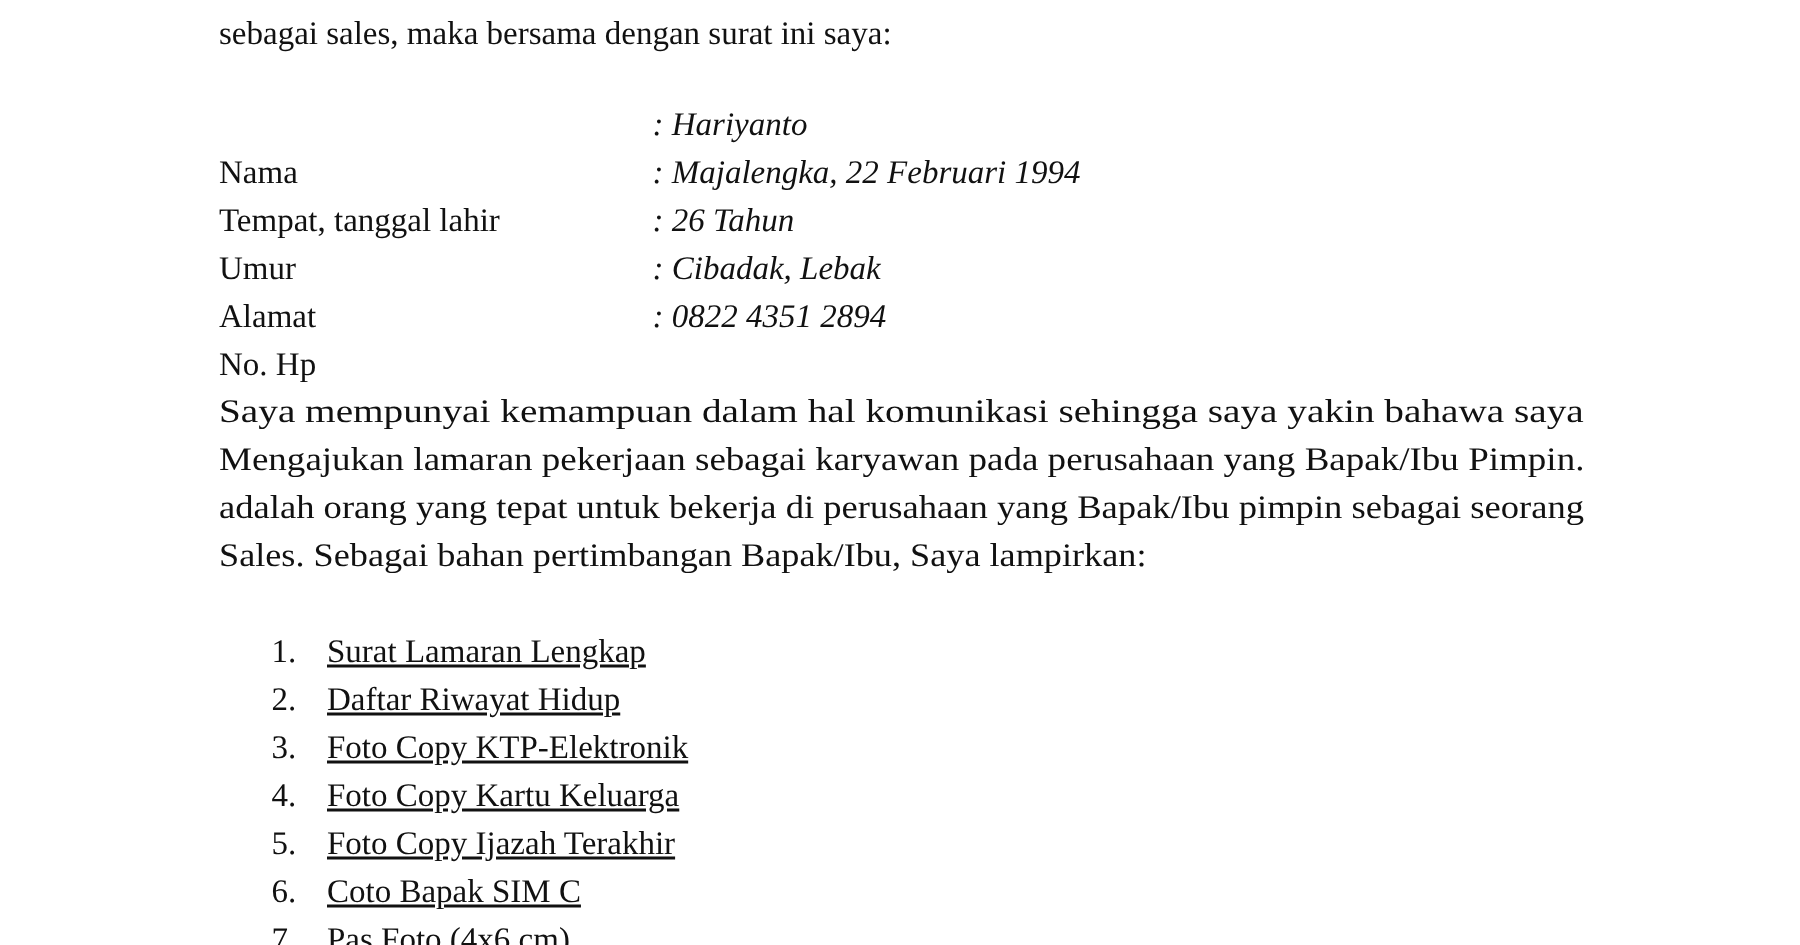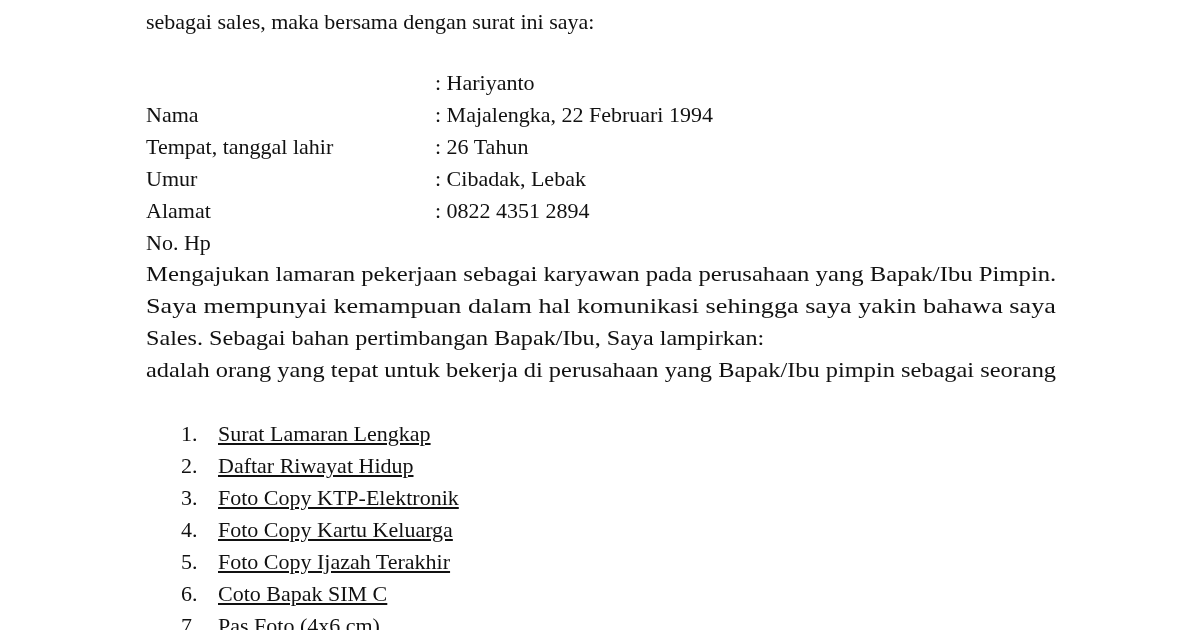--- a/index.html
+++ b/index.html
@@ -45,20 +45,21 @@
     .field-label {
       position: absolute;
       left: 0;
       top: 0;
       margin-top: 32px;
     }
     .field-value {
       position: absolute;
       left: 289px;
       top: 0;
+      font-style: italic;
     }
     .paragraph {
       position: absolute;
       left: 146px;
       top: 258px;
       width: 910px;
     }
     .para-line {
       height: 32px;
       line-height: 32px;
@@ -125,24 +126,24 @@
       <span class="field-label">Alamat</span>
       <span class="field-value">: Cibadak, Lebak</span>
     </div>
     <div class="field-row">
       <span class="field-label">No. Hp</span>
       <span class="field-value">: 0822 4351 2894</span>
     </div>
   </div>
 
   <div class="paragraph">
+    <div class="para-line"><span style="transform: scaleX(1.18954);">Saya mempunyai kemampuan dalam hal komunikasi sehingga saya yakin bahawa saya</span></div>
     <div class="para-line"><span style="transform: scaleX(1.12207);">Mengajukan lamaran pekerjaan sebagai karyawan pada perusahaan yang Bapak/Ibu Pimpin.</span></div>
-    <div class="para-line"><span style="transform: scaleX(1.18954);">Saya mempunyai kemampuan dalam hal komunikasi sehingga saya yakin bahawa saya</span></div>
+    <div class="para-line"><span style="transform: scaleX(1.1084);">adalah orang yang tepat untuk bekerja di perusahaan yang Bapak/Ibu pimpin sebagai seorang</span></div>
     <div class="para-line last"><span style="transform: scaleX(1.09769);">Sales. Sebagai bahan pertimbangan Bapak/Ibu, Saya lampirkan:</span></div>
-    <div class="para-line"><span style="transform: scaleX(1.1084);">adalah orang yang tepat untuk bekerja di perusahaan yang Bapak/Ibu pimpin sebagai seorang</span></div>
   </div>
 
   <ul class="attachments">
     <li class="attachment-item">
       <span class="item-num">1.</span>
       <span class="item-text">Surat Lamaran Lengkap</span>
     </li>
     <li class="attachment-item">
       <span class="item-num">2.</span>
       <span class="item-text">Daftar Riwayat Hidup</span>

